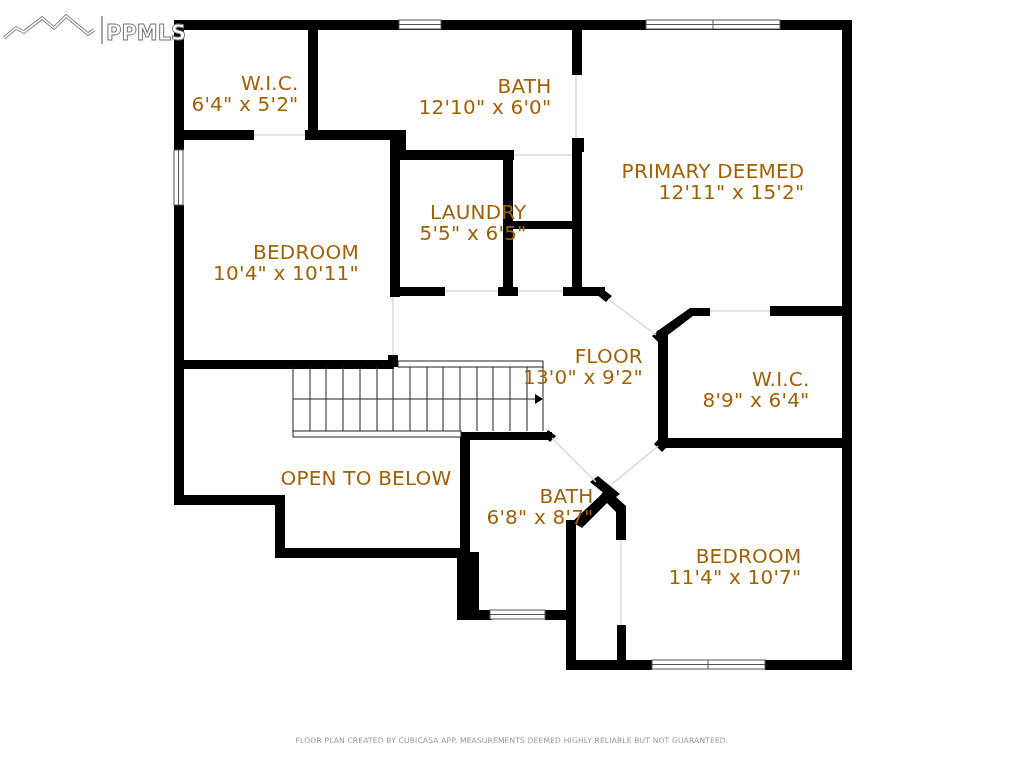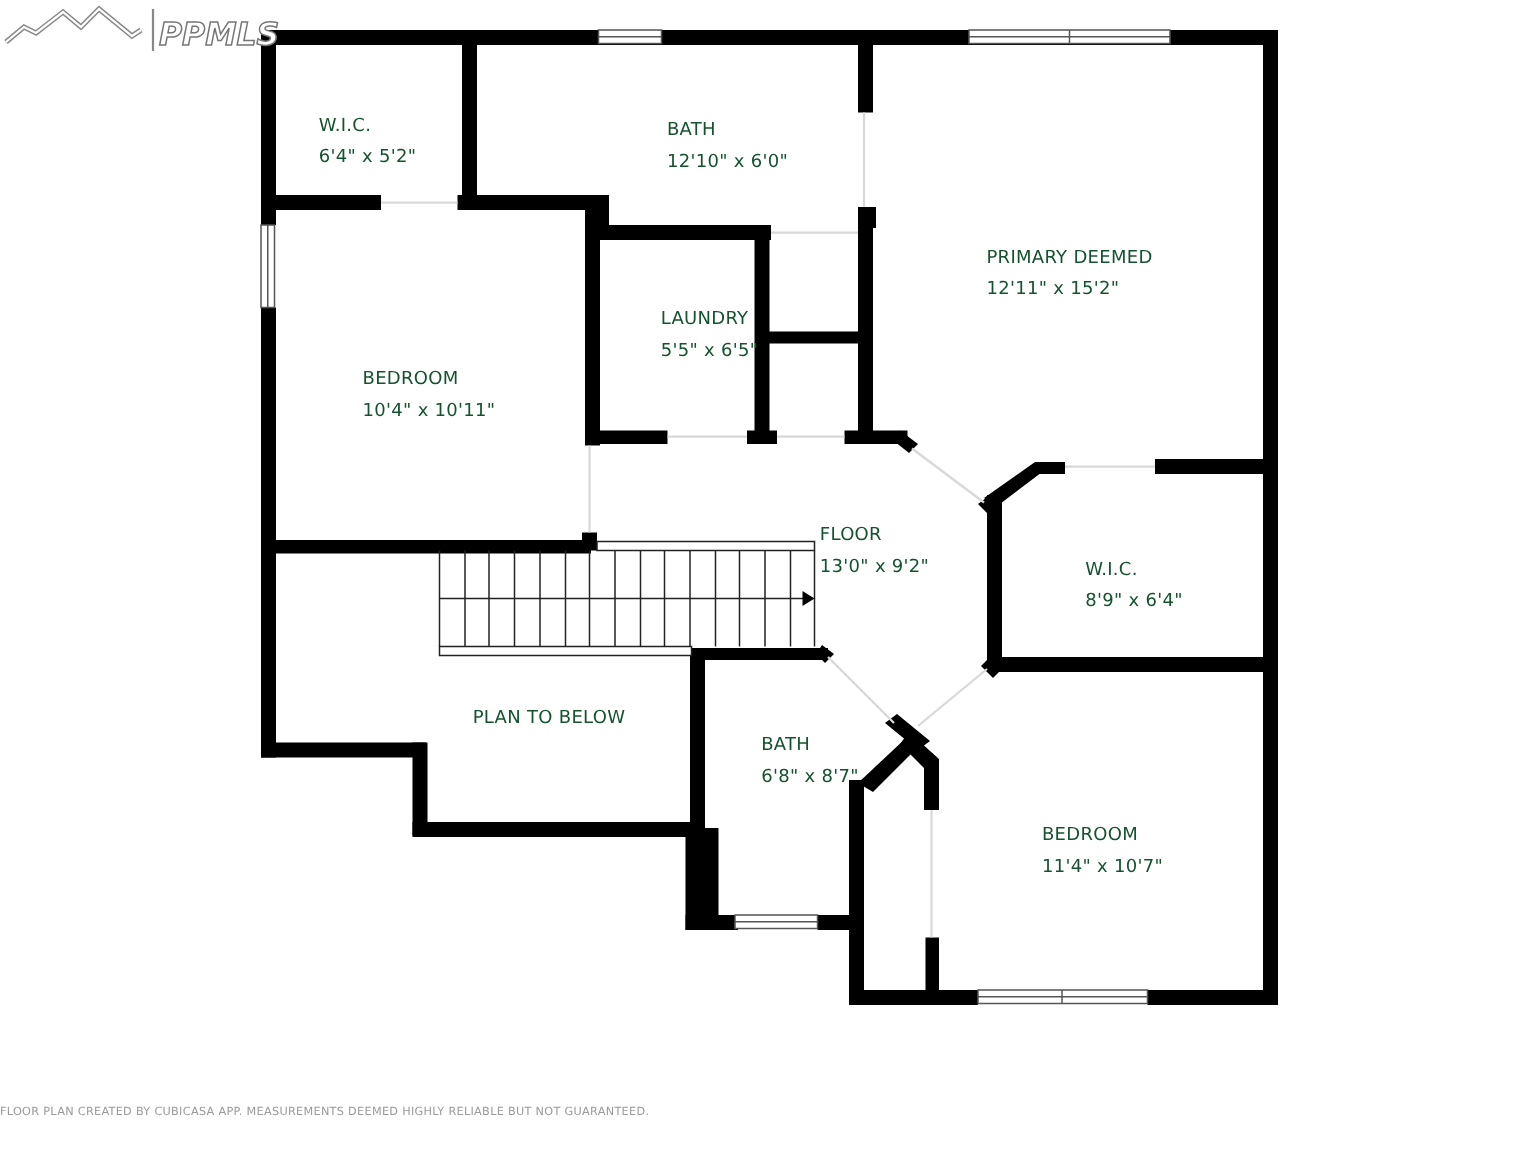--- a/index.html
+++ b/index.html
@@ -2,26 +2,26 @@
 <html><head>
 <meta charset="utf-8">
 <style>
   html, body { margin: 0; padding: 0; background: #ffffff; }
   body { width: 1024px; height: 767px; position: relative; overflow: hidden; font-family: "DejaVu Sans", sans-serif; }
   #plan { position: absolute; left: 0; top: 0; width: 1024px; height: 767px; }
   .wall { fill: #000; }
   .win { fill: #fff; stroke: #555; stroke-width: 1; }
   .door { stroke: #d8d8d8; stroke-width: 1.5; fill: none; }
   .stair { stroke: #222; stroke-width: 1; fill: none; }
-  .room-label { position: absolute; text-align: left; color: #14532d; font-size: 12px; line-height: 21px; transform: translateX(-50%); white-space: nowrap; letter-spacing: 0.2px; }
+  .room-label { position: absolute; text-align: right; color: #a16207; font-size: 20px; line-height: 21px; transform: translateX(-50%); white-space: nowrap; letter-spacing: 0.2px; }
   .room-label span { display: block; }
-  .watermark { position: absolute; left: 2px; top: 4px; width: 200px; height: 56px; font-style: italic; }
+  .watermark { position: absolute; left: 2px; top: 14px; width: 200px; height: 56px; }
   .wm-brand { position: absolute; left: 104px; top: 7px; font-family: "DejaVu Sans", sans-serif; font-weight: bold; font-size: 21px; color: #fff; -webkit-text-stroke: 1px #777; letter-spacing: 0px; }
   .wm-copy { position: absolute; left: 1px; top: 34px; font-family: "DejaVu Sans", sans-serif; font-weight: bold; font-size: 16px; color: #fff; -webkit-text-stroke: 0.8px #888; white-space: nowrap; }
-  .footer { position: absolute; top: 736px; left: 0; width: 1024px; font-size: 7.5px; color: #9a9a9a; letter-spacing: 0.2px; }
+  .footer { position: absolute; top: 736px; left: 0; width: 1024px; text-align: center; font-size: 7.5px; color: #9a9a9a; letter-spacing: 0.2px; }
 </style>
 </head>
 <body>
 
 <svg id="plan" viewBox="0 0 1024 767" xmlns="http://www.w3.org/2000/svg">
 
   <g>
 
     <rect class="wall" x="174" y="20" width="678" height="10"></rect>
 
@@ -164,21 +164,21 @@
 </div>
 <div class="room-label" style="left:583px; top:346px;">
   <span>FLOOR</span>
   <span>13'0" x 9'2"</span>
 </div>
 <div class="room-label" style="left:756px; top:369px;">
   <span>W.I.C.</span>
   <span>8'9" x 6'4"</span>
 </div>
 <div class="room-label" style="left:366px; top:468px;">
-  <span>PLAN TO BELOW</span>
+  <span>OPEN TO BELOW</span>
 </div>
 <div class="room-label" style="left:540px; top:486px;">
   <span>BATH</span>
   <span>6'8" x 8'7"</span>
 </div>
 <div class="room-label" style="left:735px; top:546px;">
   <span>BEDROOM</span>
   <span>11'4" x 10'7"</span>
 </div>
 

